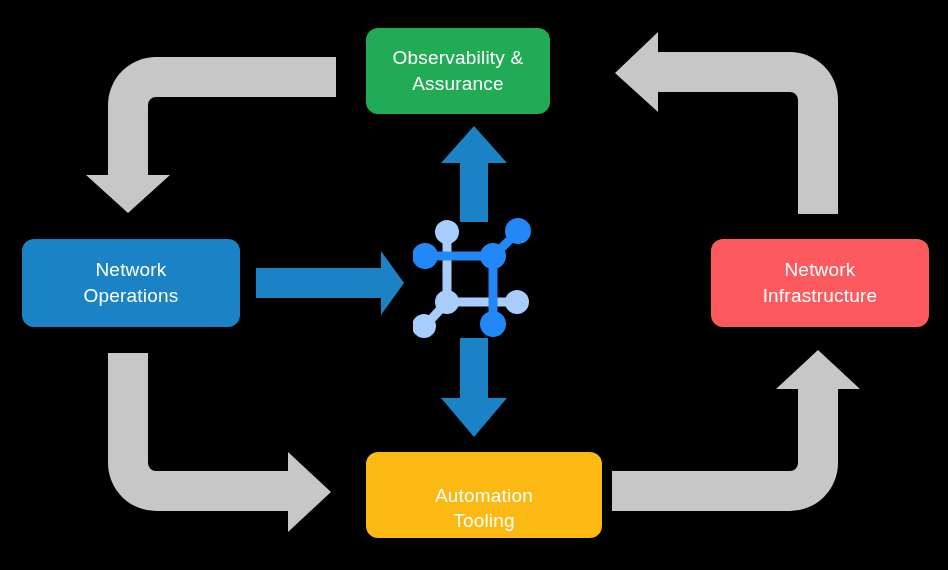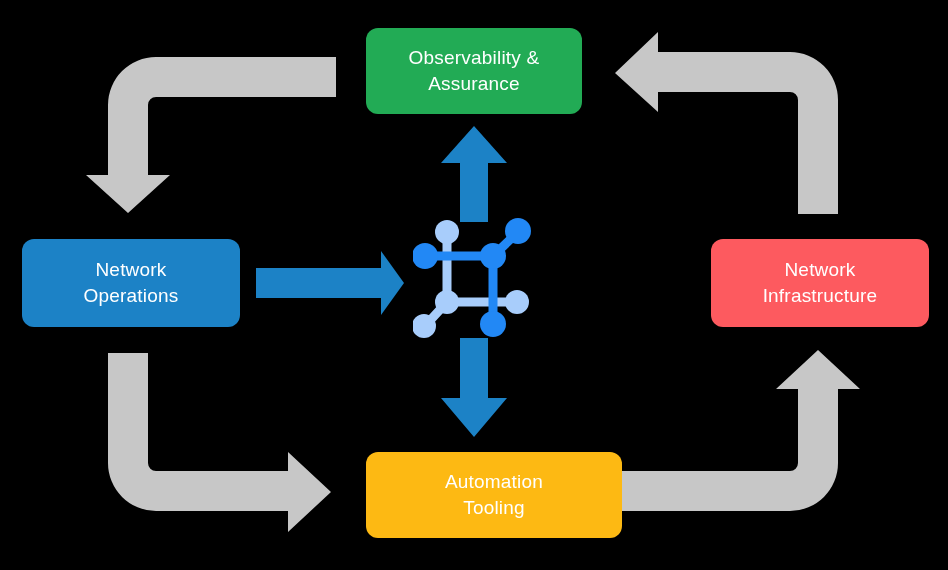--- a/index.html
+++ b/index.html
@@ -33,40 +33,41 @@
     box-sizing: border-box;
     padding: 4px 10px;
   }
   .node-label {
     display: block;
     white-space: pre-line;
   }
   #box-observability {
     left: 366px;
     top: 28px;
-    width: 216px;
+    width: 184px;
     height: 86px;
   }
   #box-operations {
     left: 22px;
     top: 239px;
     width: 218px;
     height: 88px;
   }
   #box-infrastructure {
     left: 711px;
     top: 239px;
     width: 218px;
     height: 88px;
   }
   #box-automation {
     left: 366px;
     top: 452px;
-    width: 256px;
+    width: 236px;
     height: 86px;
+    align-items: flex-end;
   }
   svg.layer {
     position: absolute;
     left: 0;
     top: 0;
     width: 948px;
     height: 570px;
     pointer-events: none;
   }
   .hub {

